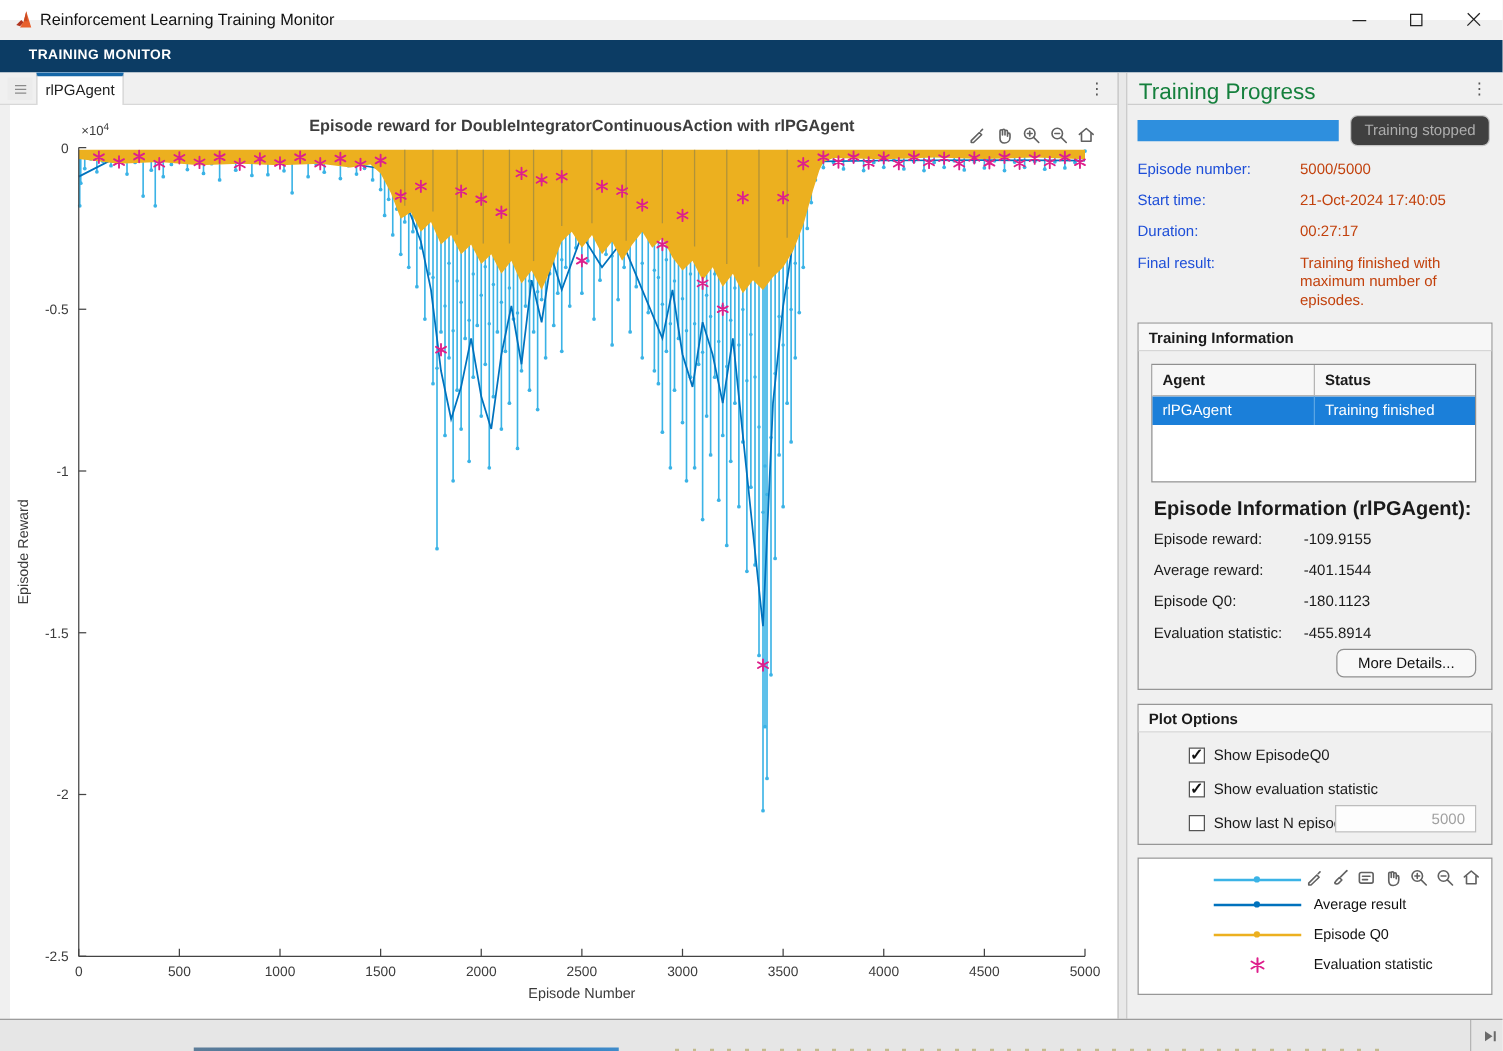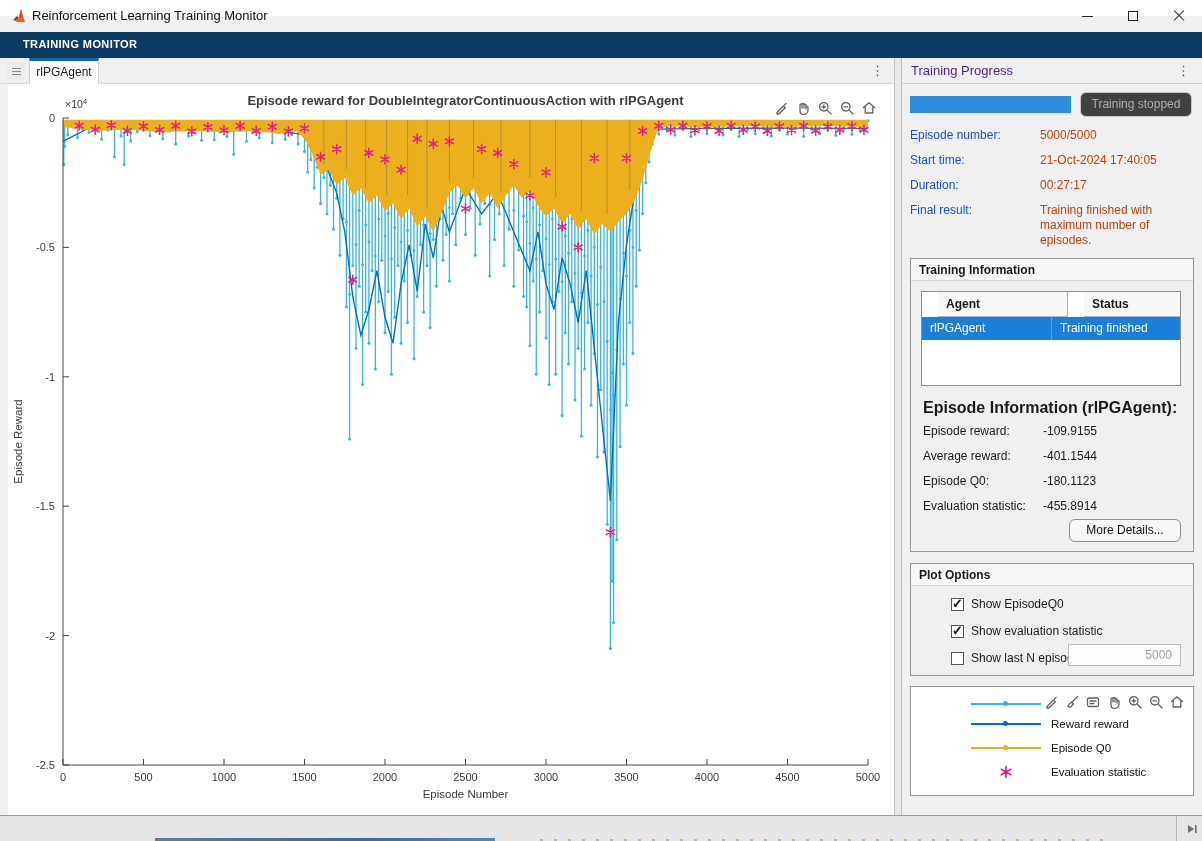--- a/index.html
+++ b/index.html
@@ -35,38 +35,38 @@
   #chart-toolbar { position:absolute; left:762px; top:14px; display:flex; gap:4px; background:rgba(255,255,255,.92); padding:1px 2px; }
   .tbicon { width:18px; height:18px; display:flex; align-items:center; justify-content:center; }
   .tbicon svg { display:block; }
 
   
   #splitter { position:absolute; left:894px; top:58px; width:8px; height:757px; background:#e9e9e9; border-left:1px solid #c2c2c2; border-right:1px solid #c2c2c2; }
 
   
   #rightpanel { position:absolute; left:902px; top:58px; width:300px; height:757px; background:#f0f0f0; }
   #rp-header { position:absolute; left:0; top:0; width:100%; height:26px; border-bottom:1px solid #cdcdcd; }
-  #rp-header .ph-title { position:absolute; left:9px; top:5px; font-size:13px; color:#4c1d95; }
+  #rp-header .ph-title { position:absolute; left:9px; top:5px; font-size:18px; color:#15803d; }
   #rp-kebab { position:absolute; right:12px; top:6px; }
 
   #progress-track { position:absolute; left:8px; top:38px; width:161px; height:17px; background:#e4e4e4; }
   #progress-fill { height:100%; background:#2e8fde; }
   #stop-btn { position:absolute; right:10px; top:34px; width:112px; height:25px; border:1px solid #c6c6c6; border-radius:6px; background:#404040; color:#adadad; font-size:12px; text-align:center; line-height:23px; }
 
   .fieldrow { position:absolute; left:8px; width:284px; font-size:12px; }
   .fieldrow .fl { position:absolute; left:0; top:0; color:#1d4ed8; }
   .fieldrow .fv { position:absolute; left:130px; top:0; width:152px; color:#c2410c; line-height:15px; }
 
   .groupbox { position:absolute; left:8px; width:284px; border:1px solid #979797; background:#f0f0f0; }
   .gb-header { height:22px; line-height:22px; padding-left:8px; font-size:12px; font-weight:bold; border-bottom:1px solid #d6d6d6; background:#f7f7f7; }
 
   
   #agent-table { position:absolute; left:10px; top:32px; width:260px; height:95px; background:#ffffff; border:1px solid #8f8f8f; font-size:12px; }
   #agent-table .tr { display:flex; }
-  #agent-table .th { font-weight:bold; background:#f7f7f7; border-bottom:1px solid #b5b5b5; height:25px; line-height:24px;margin-left:16px; }
+  #agent-table .th { font-weight:bold; background:#f7f7f7; border-bottom:1px solid #b5b5b5; height:25px; line-height:24px; }
   #agent-table .td { height:23px; line-height:22px; }
   #agent-table .c1 { width:130px; padding-left:8px; border-right:1px solid #b5b5b5; }
   #agent-table .c2 { flex:1; padding-left:8px; }
   #agent-table .sel { background:#1b7fd9; color:#ffffff; }
 
   .ep-title { position:absolute; left:12px; font-size:16px; font-weight:bold; }
   .ep-row { position:absolute; left:12px; width:262px; font-size:12px; }
   .ep-row .fl { position:absolute; left:0; } .ep-row .fv { position:absolute; left:120px; }
   #more-details { position:absolute; right:12px; bottom:9px; width:112px; height:23px; border:1px solid #8f8f8f; border-radius:6px; background:#f8f8f8; font-size:12px; text-align:center; line-height:21px; color:#111; }
 
@@ -589,21 +589,21 @@
     <div class="lg-row" style="top:10px">
       <span class="lg-line" style="background: rgb(59, 179, 230);">
           <i style="background: rgb(59, 179, 230);"></i>
         </span>
       <span class="lg-label">Episode reward</span>
     </div>
     <div class="lg-row" style="top:30px">
       <span class="lg-line" style="background: rgb(0, 114, 189);">
           <i style="background: rgb(0, 114, 189);"></i>
         </span>
-      <span class="lg-label">Reward reward</span>
+      <span class="lg-label">Average result</span>
     </div>
     <div class="lg-row" style="top:54px">
       <span class="lg-line" style="background: rgb(236, 176, 31);">
           <i style="background: rgb(236, 176, 31);"></i>
         </span>
       <span class="lg-label">Episode Q0</span>
     </div>
     <div class="lg-row" style="top:78px">
       <span id="lg-asterisk" style="width:70px;display:flex;justify-content:center">
           <svg width="16" height="16" viewBox="0 0 16 16">

